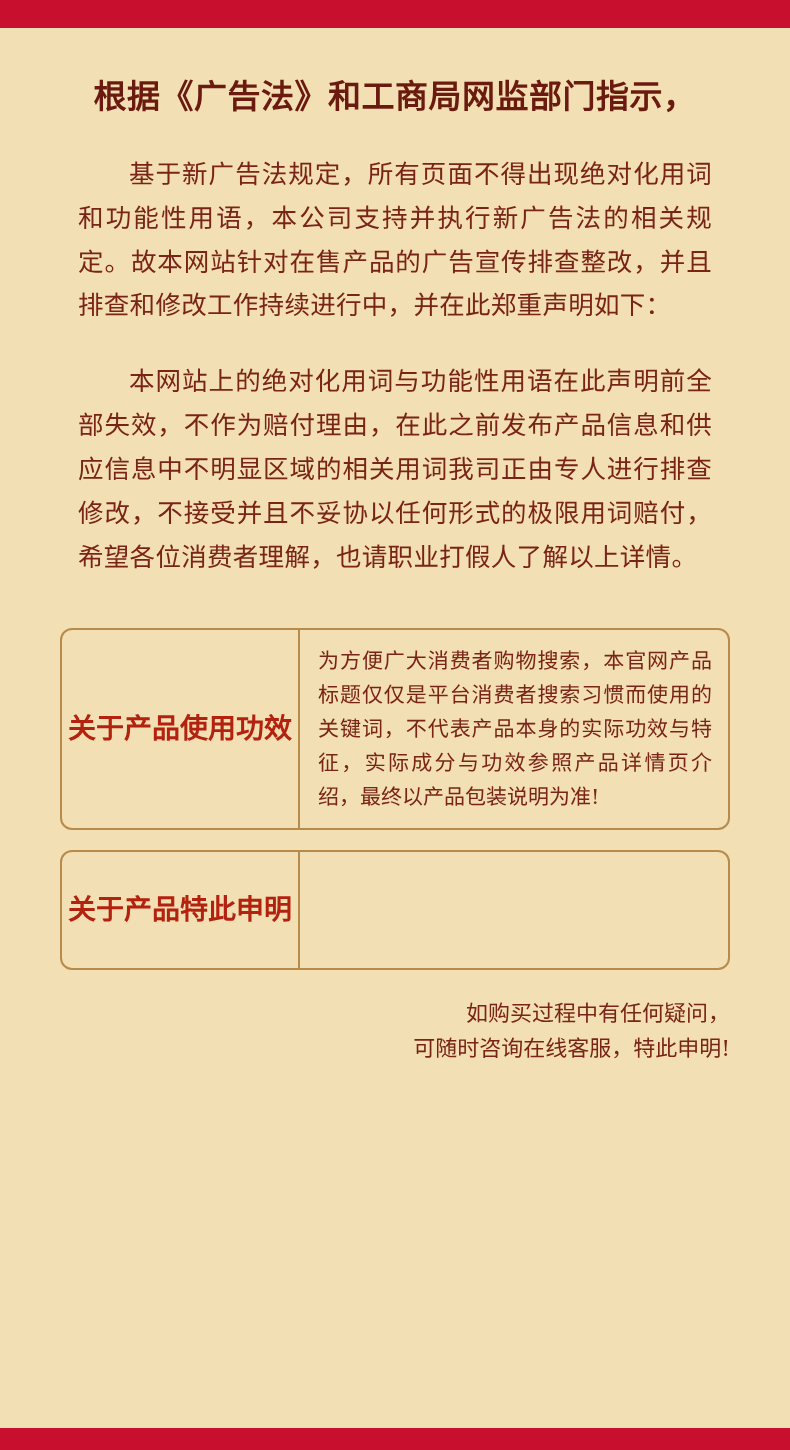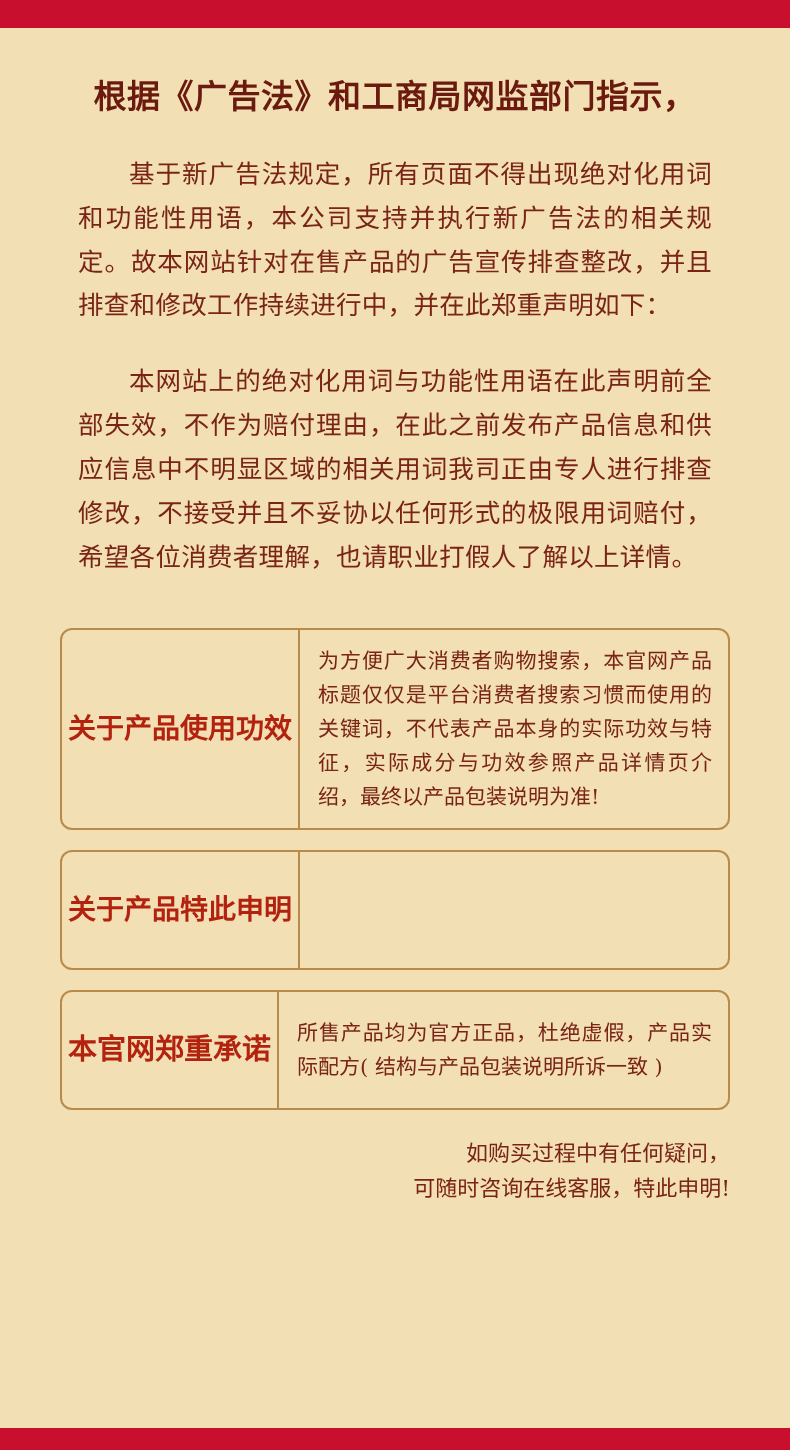--- a/index.html
+++ b/index.html
@@ -142,27 +142,20 @@
         <div class="card-body">为方便广大消费者购物搜索，本官网产品标题仅仅是平台消费者搜索习惯而使用的关键词，不代表产品本身的实际功效与特征，实际成分与功效参照产品详情页介绍，最终以产品包装说明为准!</div>
       </div>
 
       <div class="card c2">
         <div class="card-title">
           <span>关于产品</span>
           <span>特此申明</span>
         </div>
       </div>
 
-      <div class="card c3">
-        <div class="card-title">
-          <span>本官网</span>
-          <span>郑重承诺</span>
-        </div>
-        <div class="card-body">所售产品均为官方正品，杜绝虚假，产品实际配方( 结构与产品包装说明所诉一致 )</div>
-      </div>
 
     </div>
 
     <div class="footer">
       <span>如购买过程中有任何疑问，</span>
       <span>可随时咨询在线客服，特此申明!</span>
     </div>
 
   </div>
 

